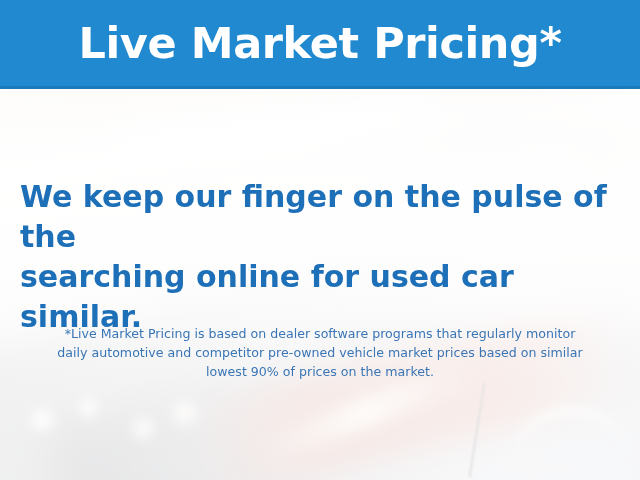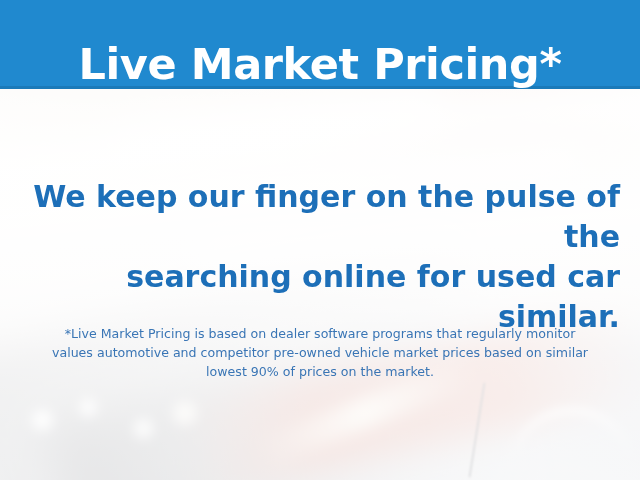--- a/index.html
+++ b/index.html
@@ -130,21 +130,21 @@
   
   .header-band {
     position: absolute;
     left: 0; top: 0;
     width: 640px;
     height: 89px;
     background: #2089cf;
     border-bottom: 3px solid #1b7ab9;
     box-sizing: border-box;
     display: flex;
-    align-items: flex-end;
+    align-items: center;
     justify-content: center;
   }
   .header-title {
     color: #ffffff;
     font-size: 43px;
     font-weight: bold;
     letter-spacing: -0.4px;
     line-height: 1;
     white-space: nowrap;
     font-family: "DejaVu Sans", sans-serif;
@@ -156,21 +156,21 @@
     left: 0; top: 92px;
     width: 640px;
     height: 388px;
   }
 
   .headline {
     position: absolute;
     left: 20px;
     top: 85px;
     width: 600px;
-    text-align: right;
+    text-align: left;
     color: #1d6fb8;
     font-size: 30px;
     font-weight: bold;
     line-height: 40px;
     font-family: "DejaVu Sans", sans-serif;
   }
 
   .disclaimer {
     position: absolute;
     left: 30px;
@@ -219,18 +219,18 @@
 
   <div class="content">
 
     <div class="headline">
       <div>We keep our finger on the pulse of the</div>
       <div>searching online for used car similar.</div>
     </div>
 
     <div class="disclaimer">
       <div>*Live Market Pricing is based on dealer software programs that regularly monitor</div>
-      <div>values automotive and competitor pre-owned vehicle market prices based on similar</div>
+      <div>daily automotive and competitor pre-owned vehicle market prices based on similar</div>
       <div>lowest 90% of prices on the market.</div>
     </div>
 
   </div>
 </div>
 
 </body></html>

